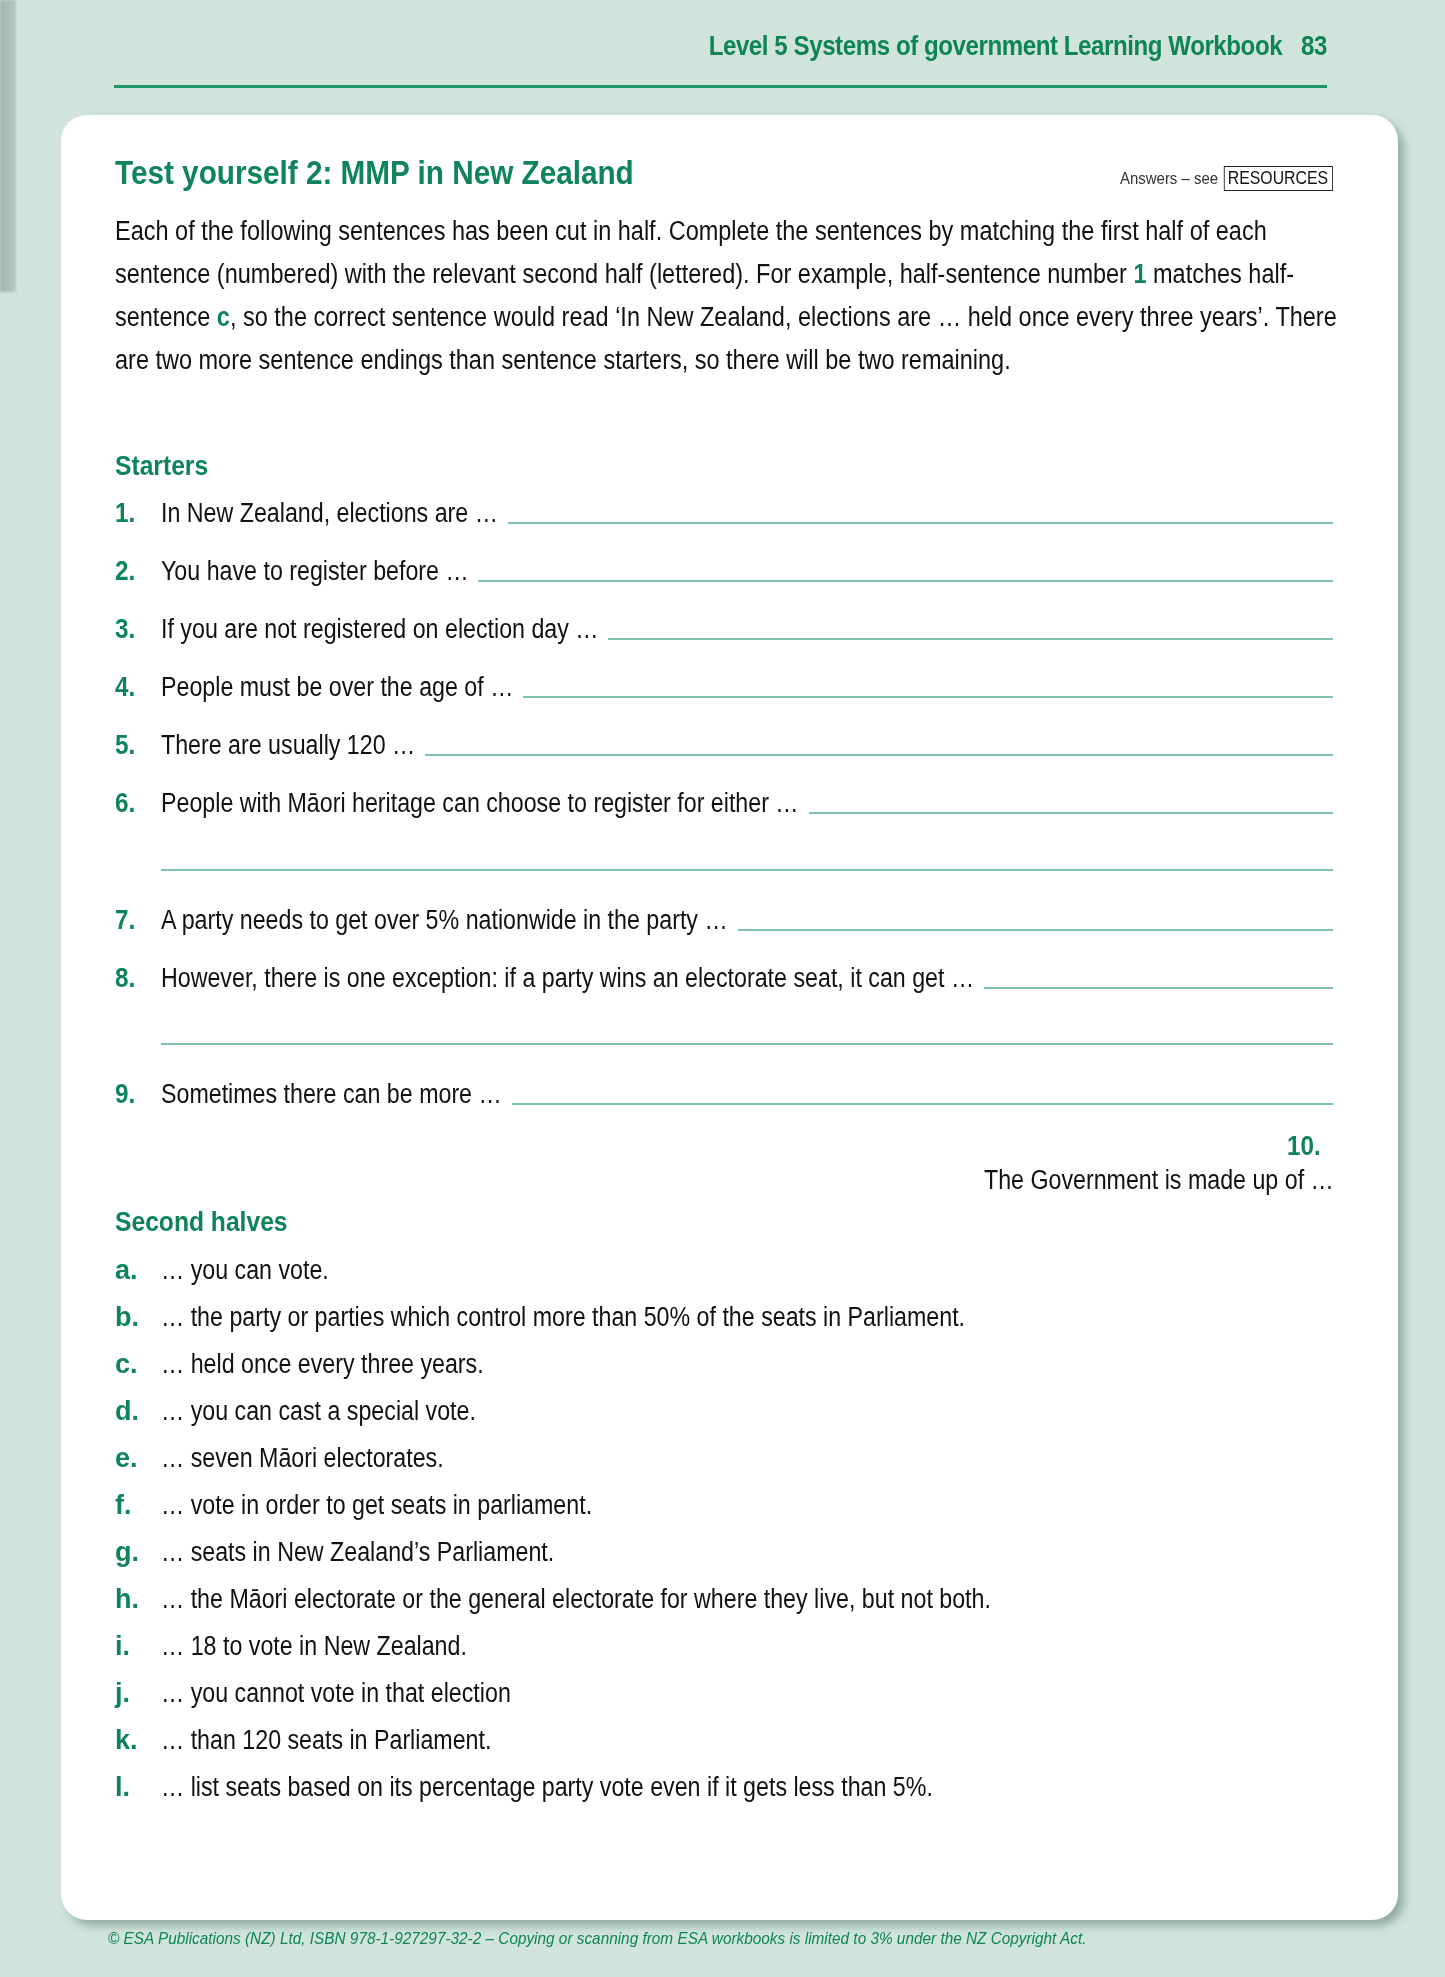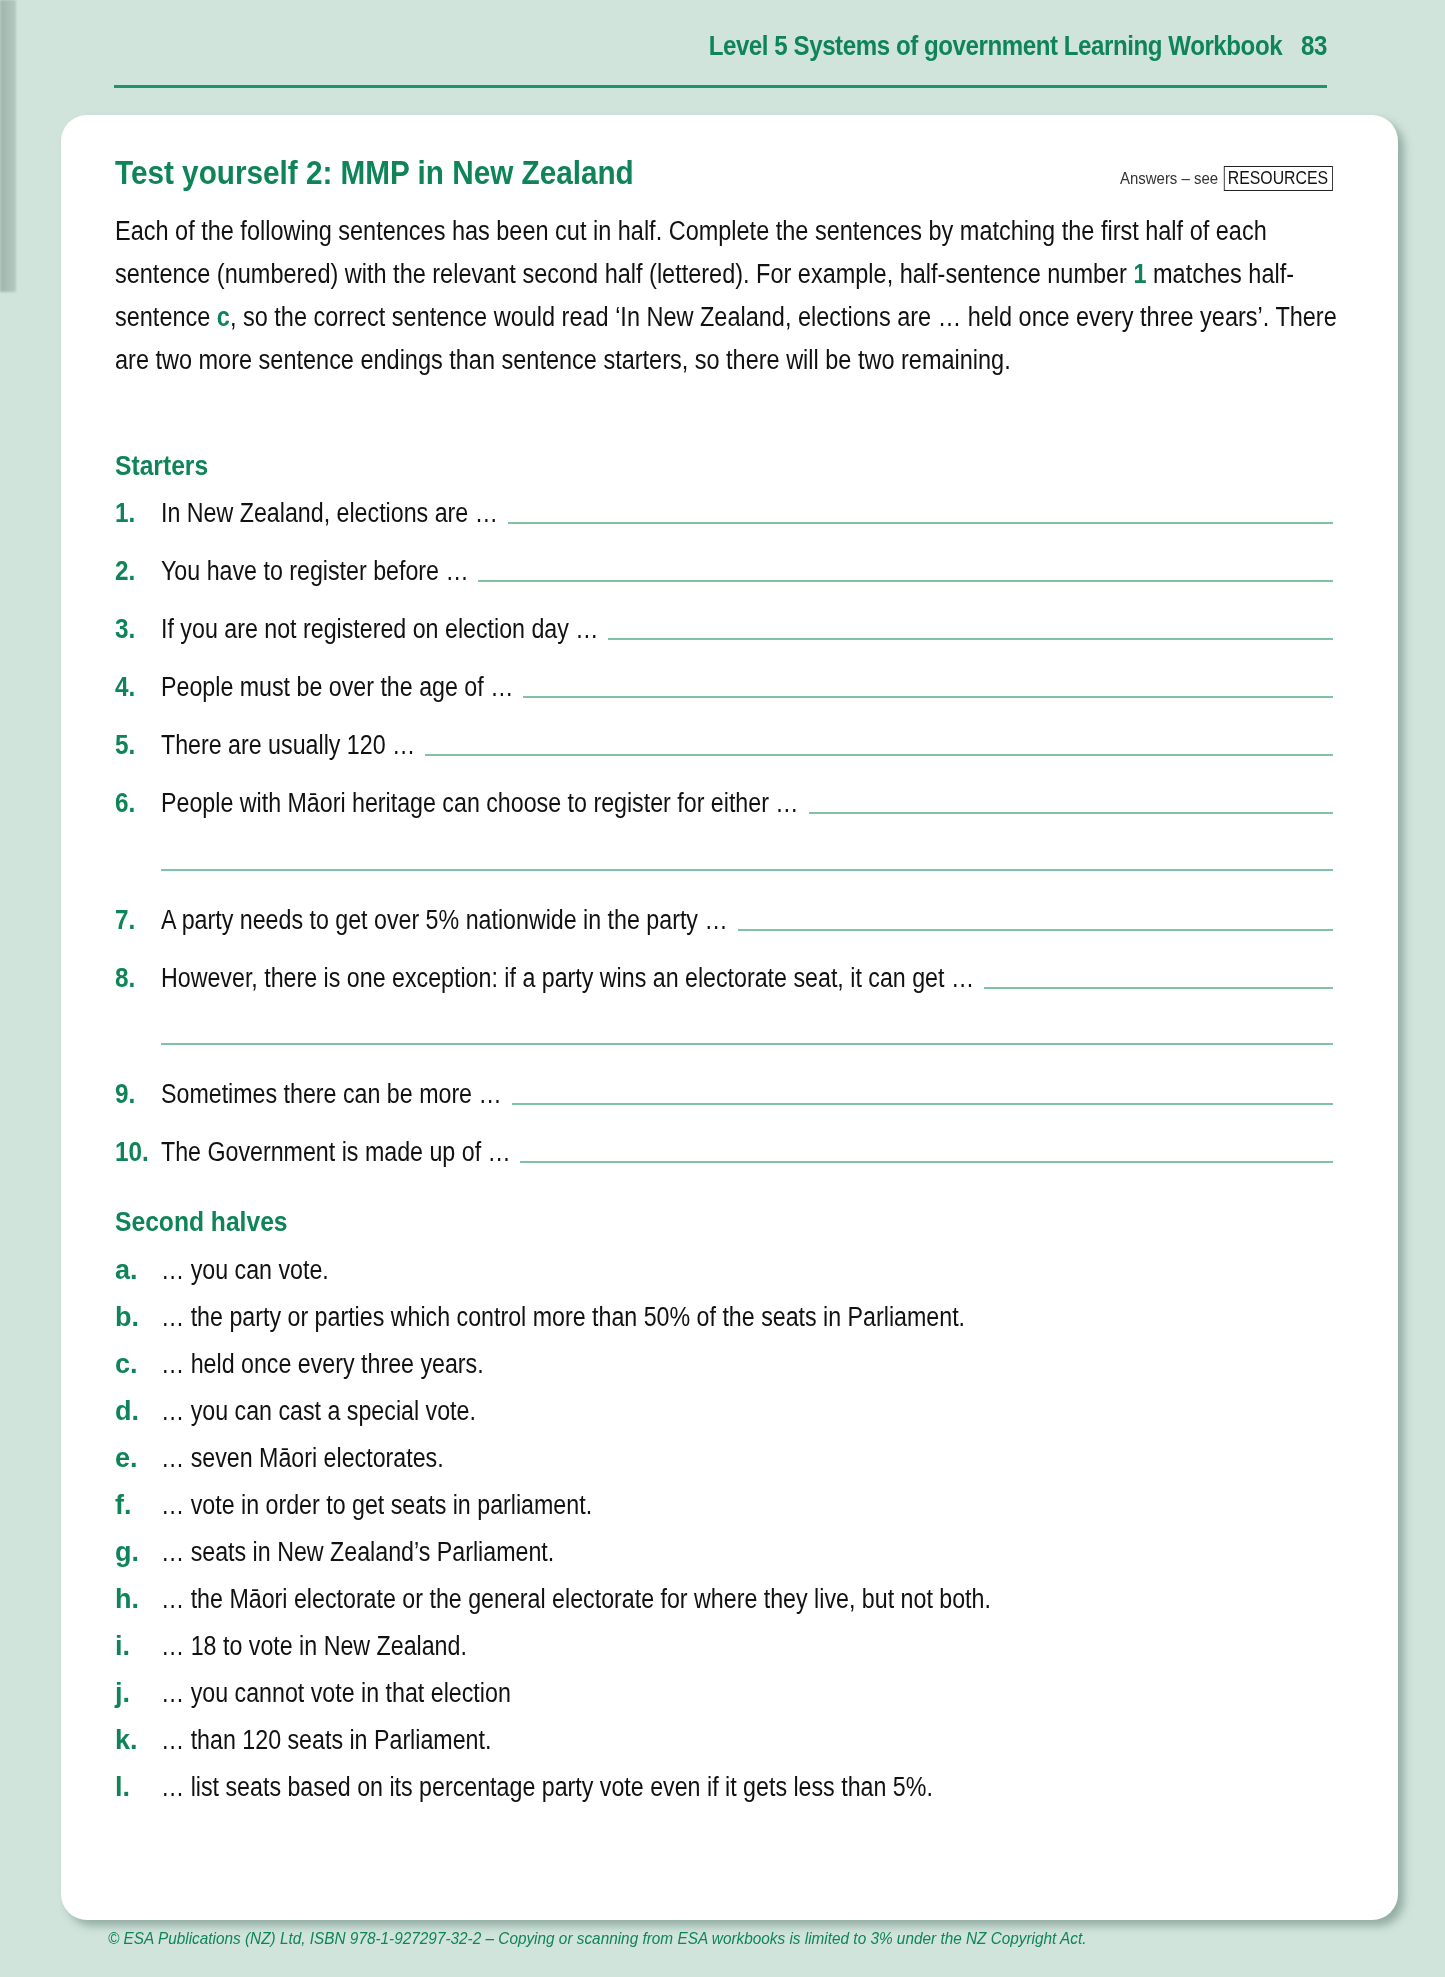--- a/index.html
+++ b/index.html
@@ -155,21 +155,21 @@
     <div class="starter" style="top: 955px;">
       <span class="num">8.</span>
       <span class="txt" style="transform: scaleX(0.86); margin-right: -132.857px;">However, there is one exception: if a party wins an electorate seat, it can get …</span>
       <span class="blank"></span>
     </div>
     <div class="starter" style="top: 1071px;">
       <span class="num">9.</span>
       <span class="txt" style="transform: scaleX(0.86); margin-right: -55.2922px;">Sometimes there can be more …</span>
       <span class="blank"></span>
     </div>
-    <div class="starter" style="top: 1129px;">
+    <div class="starter" style="top: 1129px; flex-direction: column;">
       <span class="num">10.</span>
       <span class="txt" style="transform: scaleX(0.86); margin-right: -57.2487px;">The Government is made up of …</span>
       <span class="blank"></span>
     </div>
     <div class="extra-line" style="top: 869px;"></div>
     <div class="extra-line" style="top: 1043px;"></div>
   </div>
 
 <div class="section-head" style="top:1206px;">Second halves</div>
 

